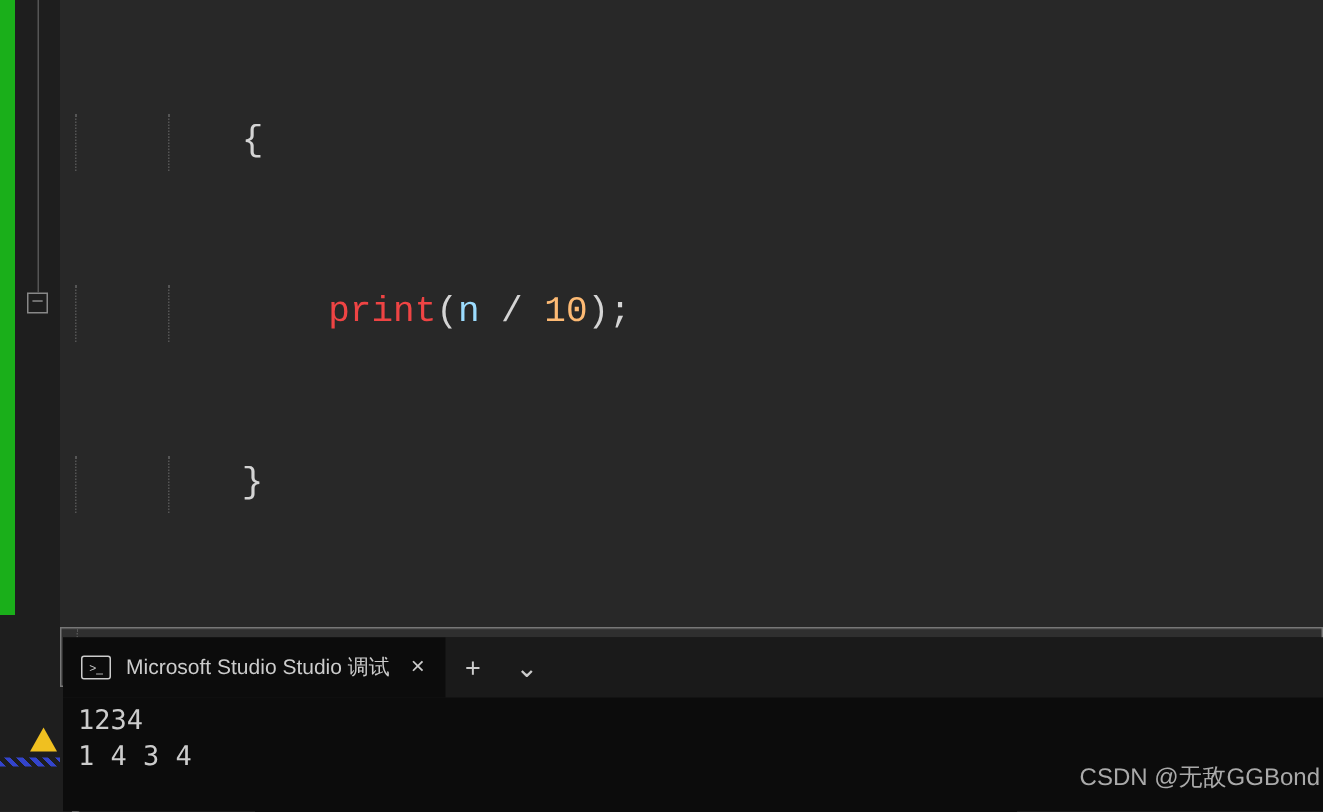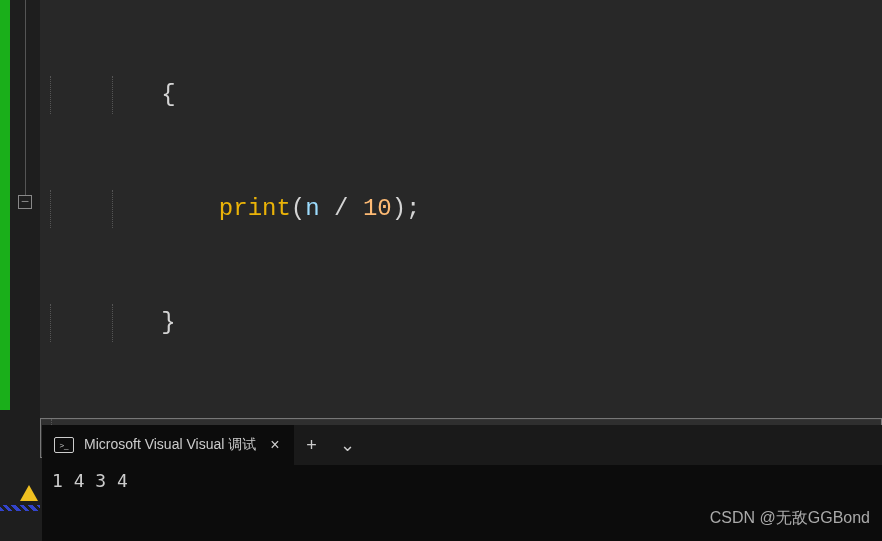--- a/index.html
+++ b/index.html
@@ -61,21 +61,21 @@
     color: #d4d4d4;
     position: relative;
     background: #282828;
   }
   .line { position: relative; padding-left: 6px; min-height:38px;}
   .guide {
     position:absolute;
     top:0;bottom:0;
     border-left:1px dotted #555;
   }      
-  .fn { color: #eab308; }      
+  .fn { color: #ef4444; }      
   .id { color: #9cdcfe; }      
   .op { color: #d4d4d4; }
   .num { color: #fdba74; }
   .str2 { color: #d69d85; }
   .punc { color: #d4d4d4; }
   .highlight-row {
     background: rgba(80,80,80,0.35);
     border:1px solid #777;
     box-sizing:border-box;
   }
@@ -130,21 +130,21 @@
     position:absolute;
     left:20px;
     top:485px;
     width:0;height:0;
     border-left:9px solid transparent;
     border-right:9px solid transparent;
     border-bottom:16px solid #f0c020;
   }
   .watermark {
     position:absolute;
-    right:12px;
+    right:2px;
     bottom:12px;
     color:#aaa;
     font-size:16px;
     font-family:'Segoe UI',sans-serif;
   }
   .blue-hash {
     position:absolute;
     left:0; top:505px;
     width:40px; height:6px;
     background:repeating-linear-gradient(45deg,#3344cc 0 3px,#1e1e1e 3px 6px);
@@ -178,26 +178,27 @@
   </div>
 </div>
 
 <div class="warn-icon"></div>
 <div class="blue-hash"></div>
 
 <div class="terminal-frame">
   <div class="tab-bar">
     <div class="tab">
       <span class="tab-icon">&gt;_</span>
-      <span>Microsoft Visual Visual 调试</span>
+      <span>Microsoft Studio Studio 调试</span>
       <span class="close-x">×</span>
     </div>
     <div class="tab-btn">+</div>
     <div class="tab-btn">
         <span>⌄</span>
       </div>
   </div>
   <div class="term-body">
+    <div>1234</div>
     <div>1 4 3 4</div>
   </div>
 </div>
 
 <div class="watermark">CSDN @无敌GGBond</div>
 
 </body></html>

